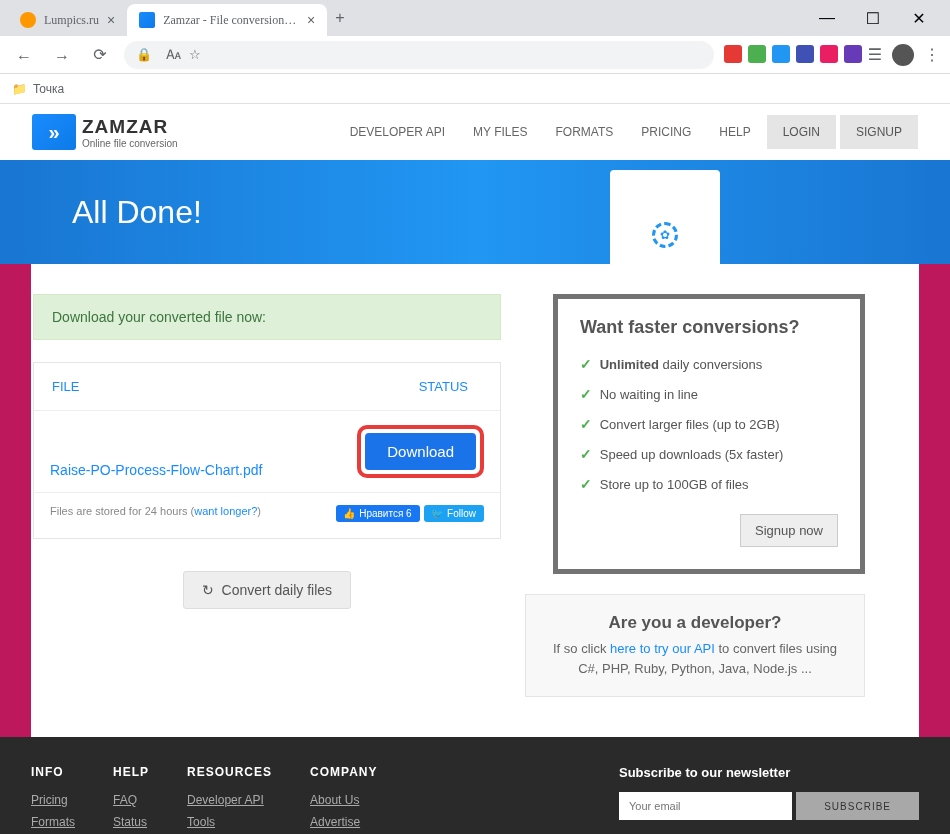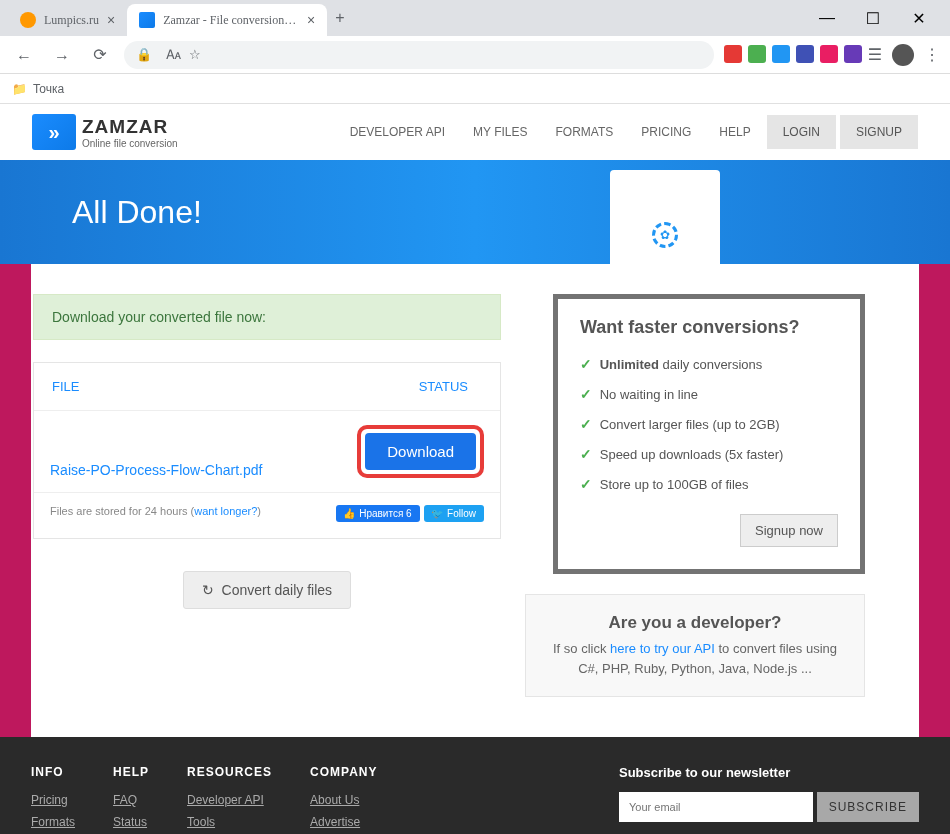--- a/index.html
+++ b/index.html
@@ -87,21 +87,21 @@
 .dev-text a { color: #1a8cff; cursor: pointer; }
 
 .site-footer { background: #2a2a2a; color: #ccc; padding: 28px 0 8px; }
 .footer-inner { max-width: 888px; margin: 0 auto; display: flex; gap: 38px; }
 .footer-col h4 { font-size: 12px; font-weight: bold; letter-spacing: 1px; color: #fff; margin-bottom: 14px; }
 .footer-col a { display: block; font-size: 12px; color: #aaa; text-decoration: underline; margin-bottom: 8px; cursor: pointer; }
 .footer-sub { margin-left: auto; width: 300px; }
 .sub-label { font-size: 13px; font-weight: bold; color: #fff; margin-bottom: 12px; }
 .sub-row { display: flex; gap: 4px; }
 .sub-input { flex: 1; background: #fff; border: none; padding: 8px 10px; font-size: 11px; color: #999; }
-.sub-btn { background: #a8a8a8; border: none; padding: 8px 12px; font-size: 12px; letter-spacing: 1px; color: #333; cursor: pointer; }
+.sub-btn { background: #a8a8a8; border: none; padding: 8px 28px; font-size: 10px; letter-spacing: 1px; color: #333; cursor: pointer; }
 </style>
 </head>
 <body>
 
 <div class="browser-chrome">
   <div class="tab-bar">
     <div class="tab">
       <span class="tab-favicon orange"></span>
       <span class="tab-title">Lumpics.ru</span>
       <span class="tab-close">×</span>

